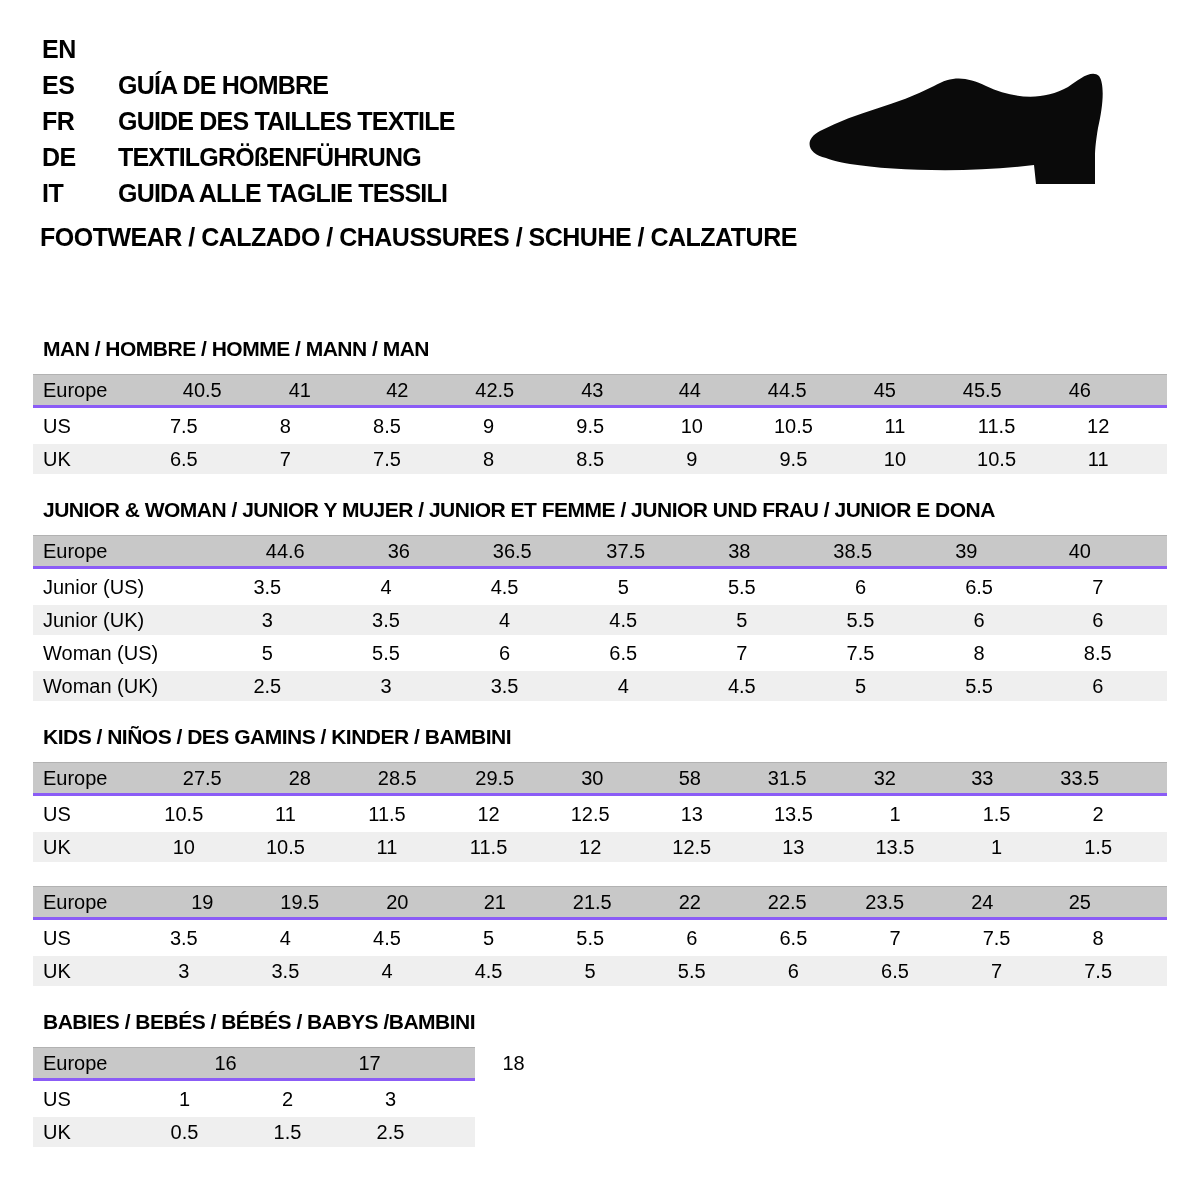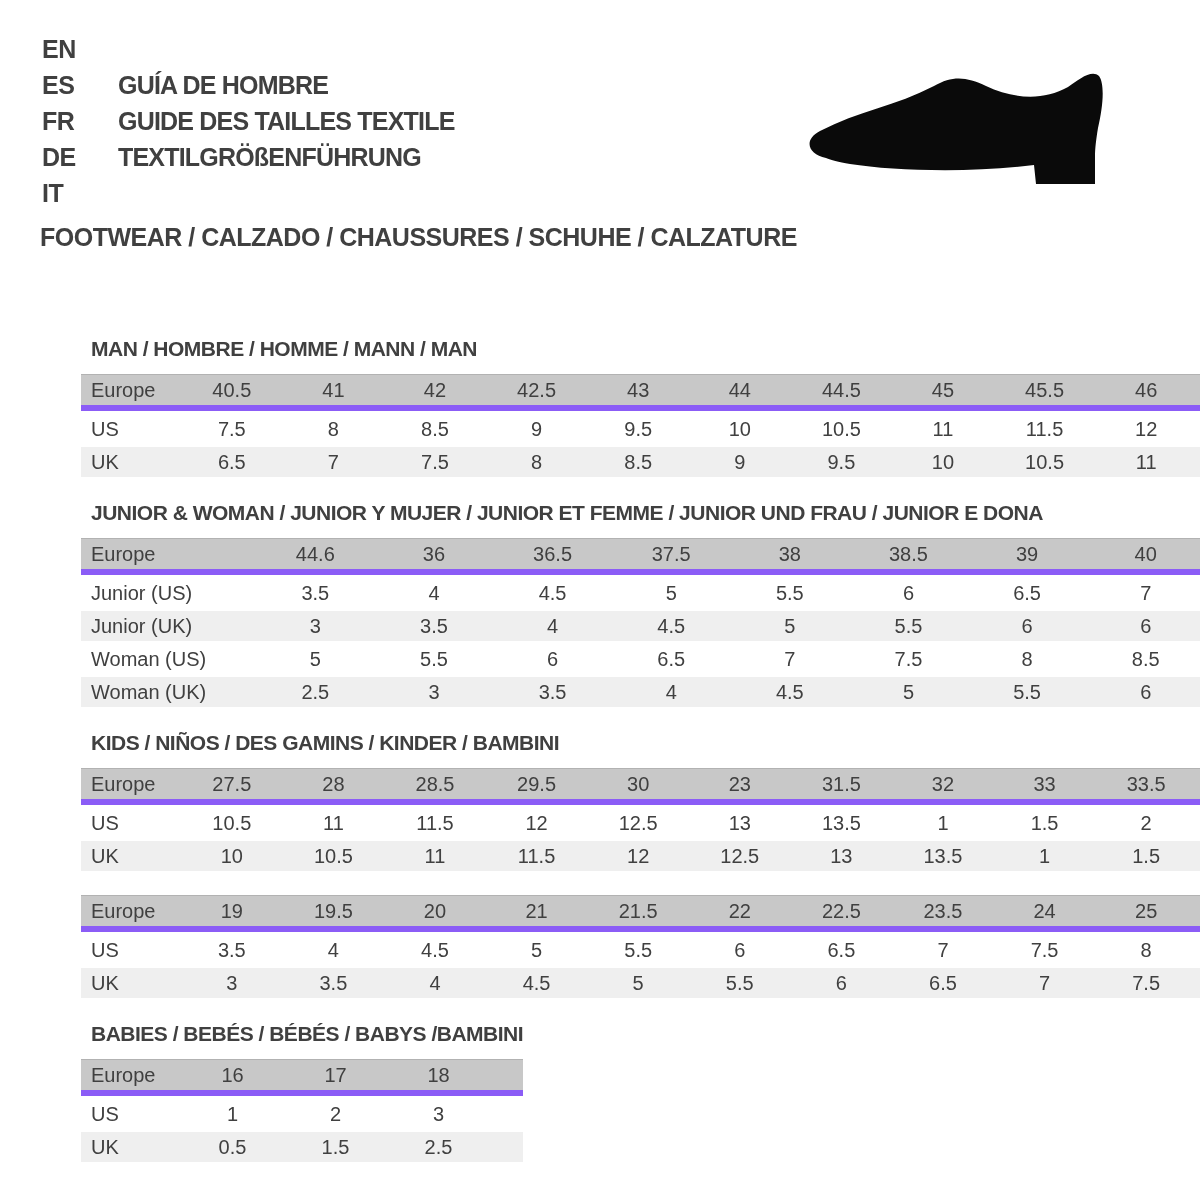--- a/index.html
+++ b/index.html
@@ -26,76 +26,78 @@
     letter-spacing:-0.8px;
   }
   .category-title {
     margin:17px 0 0 40px;
     font-size:25px; font-weight:700; line-height:27px;
     letter-spacing:-0.5px;
   }
   .shoe { position:absolute; left:800px; top:62px; }
 
   
-  main { display:block;padding-left:48px; }
+  main { display:block; }
   .size-section { margin:24px 0 0 33px; }
   .size-section:first-child { margin-top:86px; }
   .section-title {
     margin:0 0 14px 10px;
     font-size:21px; font-weight:700; line-height:23px;
     letter-spacing:-0.5px;
   }
   .size-table { width:1134px; }
   .size-table .row {
     display:flex; align-items:center;
     height:30px; margin-bottom:3px;
   }
   .row-header {
     background:var(--header-row-bg,#c8c8c8);
     border-top:1px solid #b2b2b2;
-    border-bottom:6px solid #8b5cf6;
+    border-bottom:3px solid #8b5cf6;
+    gap:41px;
   }
   .row-even { background:#ffffff; }
   .row-odd  { background:var(--alt-row-bg,#efefef); }
   .cell { font-size:20px; line-height:30px; white-space:nowrap; }
   .row-label { flex:0 0 90px; padding-left:10px; text-align:left; }
   .cell-value { flex:1 1 0; text-align:center; }
   .row-end { flex:0 0 18px; }
 
   .table--junior .row-label { flex-basis:165px; }
   .table--junior .row-end   { flex-basis:10px; }
 
   .table--babies { width:442px; }
   .table--babies .cell-value { flex:0 0 103px; }
   .table--babies .row-end    { flex:1 1 auto; }
 </style>
 </head>
 <body>
 
-<div class="page" style="color: #404040; border-radius: 20px;">
+<div class="page" style="color: #000000; border-radius: 20px;">
 
   <header>
     <div class="lang-rows">
       <div class="lang-row">
         <span class="lang-code">EN</span>
       </div>
       <div class="lang-row">
         <span class="lang-code">ES</span>
         <span class="lang-title">GUÍA DE HOMBRE</span>
       </div>
       <div class="lang-row">
         <span class="lang-code">FR</span>
         <span class="lang-title">GUIDE DES TAILLES TEXTILE</span>
       </div>
       <div class="lang-row">
         <span class="lang-code">DE</span>
         <span class="lang-title">TEXTILGRÖßENFÜHRUNG</span>
       </div>
       <div class="lang-row">
         <span class="lang-code">IT</span>
+        <span class="lang-title">GUIDA ALLE TAGLIE TESSILI</span>
       </div>
     </div>
 
     <div class="category-title">FOOTWEAR / CALZADO / CHAUSSURES / SCHUHE / CALZATURE</div>
 
     <svg class="shoe" width="340" height="130" viewBox="0 0 340 130" aria-hidden="true">
       <path id="shoe-path" fill="#0a0a0a" d="M26,96
         C8,92 3,78 20,69
         C58,49 96,44 134,24
         C153,13 167,15 186,24
@@ -225,21 +227,21 @@
       <section class="size-section">
         <h2 class="section-title">KIDS / NIÑOS / DES GAMINS / KINDER / BAMBINI</h2>
         <div class="size-table table--kids">
           <div class="row row-header">
             <div class="cell row-label">Europe</div>
             <div class="cell cell-value">27.5</div>
             <div class="cell cell-value">28</div>
             <div class="cell cell-value">28.5</div>
             <div class="cell cell-value">29.5</div>
             <div class="cell cell-value">30</div>
-            <div class="cell cell-value">23</div>
+            <div class="cell cell-value">58</div>
             <div class="cell cell-value">31.5</div>
             <div class="cell cell-value">32</div>
             <div class="cell cell-value">33</div>
             <div class="cell cell-value">33.5</div>
             <div class="row-end"></div>
           </div>
           <div class="row row-even">
             <div class="cell row-label">US</div>
             <div class="cell cell-value">10.5</div>
             <div class="cell cell-value">11</div>

